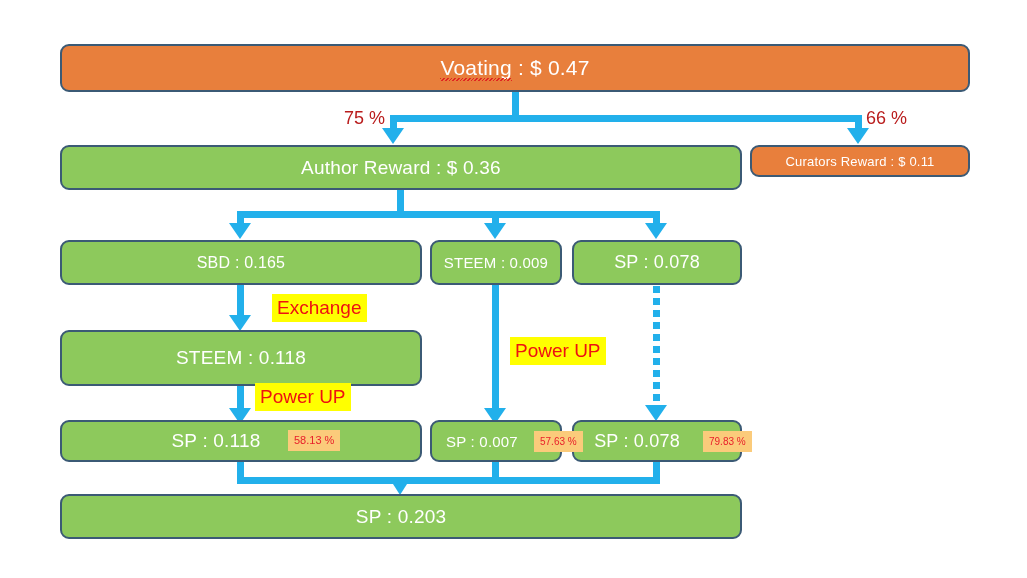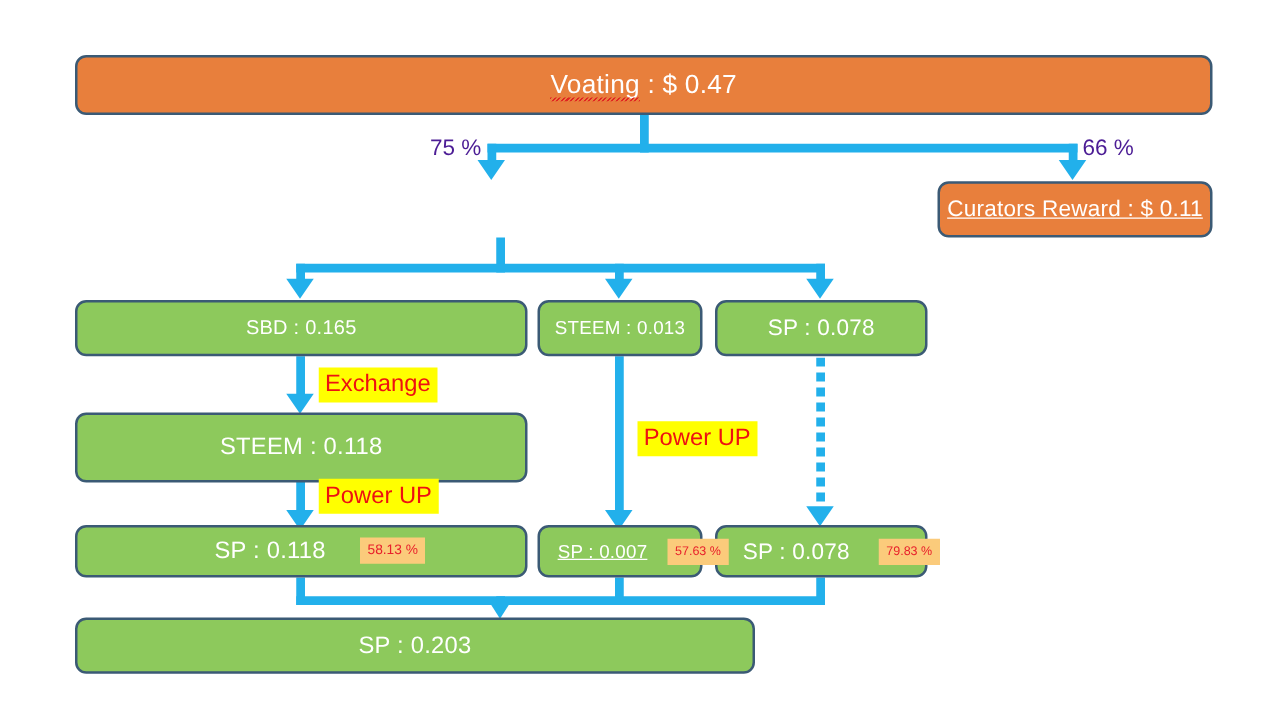--- a/index.html
+++ b/index.html
@@ -81,21 +81,21 @@
     font-size: 19px;
     line-height: 26px;
     padding: 1px 5px;
     white-space: nowrap;
     z-index: 6;
   }
 
   
   .pct {
     position: absolute;
-    color: #4c1d95;
+    color: #b91c1c;
     font-size: 18px;
     line-height: 20px;
     white-space: nowrap;
     z-index: 6;
   }
 
   
   .conn {
     position: absolute;
     background: #22B0EB;
@@ -142,49 +142,52 @@
   <div class="conn v" style="left:512px; top:92px; height:30px;"></div>
   <div class="conn h" style="left:390px; top:115px; width:472px;"></div>
   <div class="conn v" style="left:390px; top:115px; height:16px;"></div>
   <div class="arrow-down" style="left:382px; top:128px;"></div>
   <div class="conn v" style="left:855px; top:115px; height:16px;"></div>
   <div class="arrow-down" style="left:847px; top:128px;"></div>
 
   <div class="pct" style="left:344px; top:108px;">75 %</div>
   <div class="pct" style="left:866px; top:108px;">66 %</div>
 
-
-  <div class="node orange" style="left:750px; top:145px; width:220px; height:45px; font-size:18px;text-decoration:underline;">
+  <div class="node green" style="left:60px; top:145px; width:682px; height:45px; font-size:19px;">
+    <span class="label">Author Reward : $ 0.36</span>
+  </div>
+
+  <div class="node orange" style="left:750px; top:145px; width:220px; height:32px; font-size:13px;">
     <span class="label">Curators Reward : $ 0.11</span>
   </div>
 
   <div class="conn v" style="left:397px; top:190px; height:28px;"></div>
   <div class="conn h" style="left:237px; top:211px; width:423px;"></div>
   <div class="conn v" style="left:237px; top:211px; height:14px;"></div>
   <div class="arrow-down" style="left:229px; top:223px;"></div>
   <div class="conn v" style="left:492px; top:211px; height:14px;"></div>
   <div class="arrow-down" style="left:484px; top:223px;"></div>
   <div class="conn v" style="left:653px; top:211px; height:14px;"></div>
   <div class="arrow-down" style="left:645px; top:223px;"></div>
 
   <div class="node green" style="left:60px; top:240px; width:362px; height:45px; font-size:16px;">
     <span class="label">SBD : 0.165</span>
   </div>
 
   <div class="node green" style="left:430px; top:240px; width:132px; height:45px; font-size:15px;">
-    <span class="label">STEEM : 0.013</span>
+    <span class="label">STEEM : 0.009</span>
   </div>
 
   <div class="node green" style="left:572px; top:240px; width:170px; height:45px; font-size:18px;">
     <span class="label">SP : 0.078</span>
   </div>
 
   <div class="conn v" style="left:237px; top:285px; height:32px;"></div>
   <div class="arrow-down" style="left:229px; top:315px;"></div>
-  <div class="tag" style="left:255px; top:294px;">Exchange</div>
+  <div class="tag" style="left:272px; top:294px;">Exchange</div>
 
   <div class="node green" style="left:60px; top:330px; width:362px; height:56px; font-size:19px;">
     <span class="label">STEEM : 0.118</span>
   </div>
 
   <div class="conn v" style="left:237px; top:372px; height:42px;"></div>
   <div class="arrow-down" style="left:229px; top:408px;"></div>
   <div class="tag" style="left:255px; top:383px;">Power UP</div>
 
   <div class="conn v" style="left:492px; top:285px; height:130px;"></div>
@@ -193,33 +196,33 @@
 
   <div class="conn dotted" style="left:653px; top:286px; height:124px;"></div>
   <div class="arrow-down" style="left:645px; top:405px;"></div>
 
   <div class="node green" style="left:60px; top:420px; width:362px; height:42px; font-size:19px;">
     <span class="label" style="position:relative; left:-25px;">SP : 0.118</span>
   </div>
   <div class="badge" style="left:288px; top:430px;">58.13 %</div>
 
   <div class="node green" style="left:430px; top:420px; width:132px; height:42px; font-size:15px;">
-    <span class="label" style="position:relative; left:-14px;text-decoration:underline;">SP : 0.007</span>
+    <span class="label" style="position:relative; left:-14px;">SP : 0.007</span>
   </div>
   <div class="badge" style="left:534px; top:431px; font-size:10px;">57.63 %</div>
 
   <div class="node green" style="left:572px; top:420px; width:170px; height:42px; font-size:18px;">
     <span class="label" style="position:relative; left:-20px;">SP : 0.078</span>
   </div>
   <div class="badge" style="left:703px; top:431px; font-size:10px;">79.83 %</div>
 
   <div class="conn v" style="left:237px; top:462px; height:22px;"></div>
   <div class="conn v" style="left:492px; top:462px; height:22px;"></div>
   <div class="conn v" style="left:653px; top:462px; height:22px;"></div>
   <div class="conn h" style="left:237px; top:477px; width:423px;"></div>
   <div class="conn v" style="left:397px; top:477px; height:9px;"></div>
   <div class="arrow-down small" style="left:393px; top:484px;"></div>
 
-  <div class="node green" style="left:60px; top:494px; width:544px; height:45px; font-size:19px;">
+  <div class="node green" style="left:60px; top:494px; width:682px; height:45px; font-size:19px;">
     <span class="label">SP : 0.203</span>
   </div>
 
 </div>
 
 </body></html>

